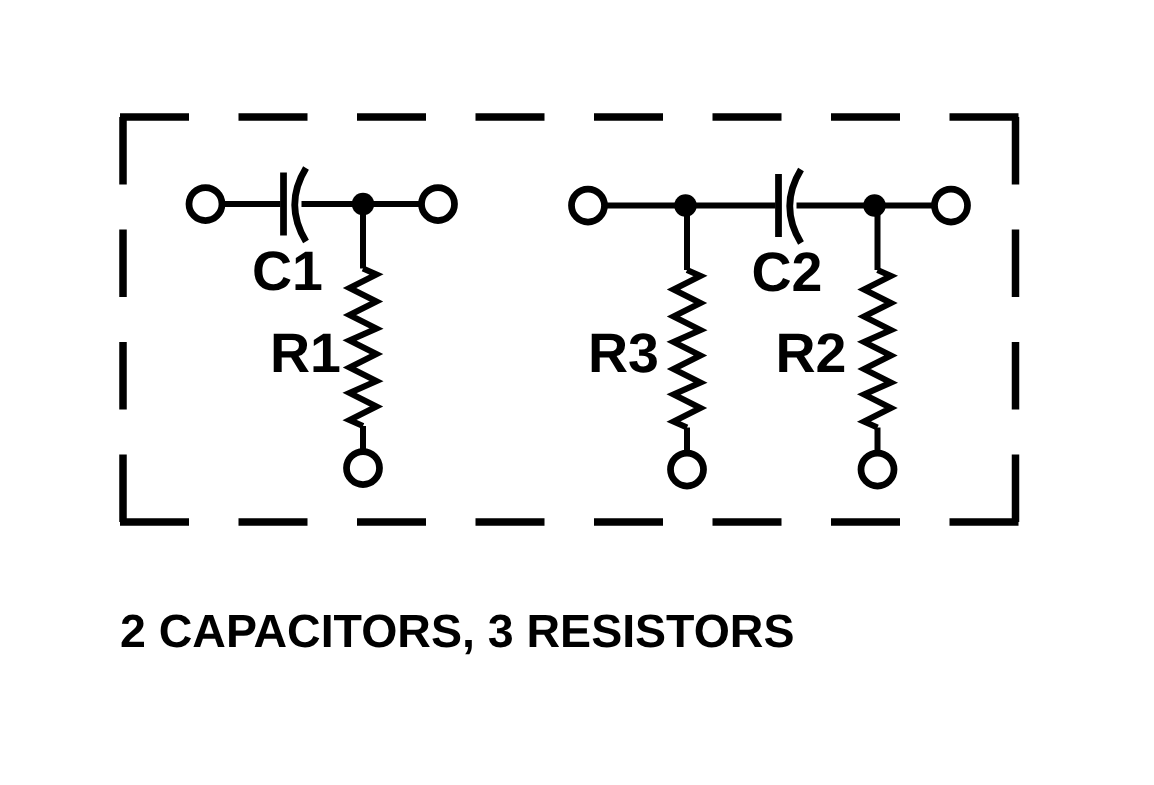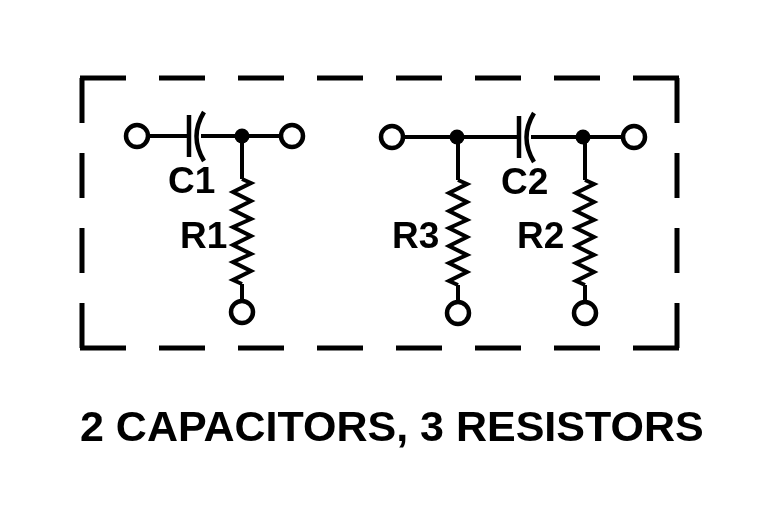--- a/index.html
+++ b/index.html
@@ -35,21 +35,21 @@
     font-family: "Liberation Sans", sans-serif;
     font-size: 37px;
     font-weight: bold;
     fill: #000000;
     stroke: none;
   }
   .caption {
     position: absolute;
     left: 80px;
     top: 405px;
-    font-size: 43px;
+    font-size: 31px;
     font-weight: bold;
     color: #000000;
     line-height: 1;
     letter-spacing: 0px;
     white-space: nowrap;
   }
 </style>
 </head>
 <body>
 

